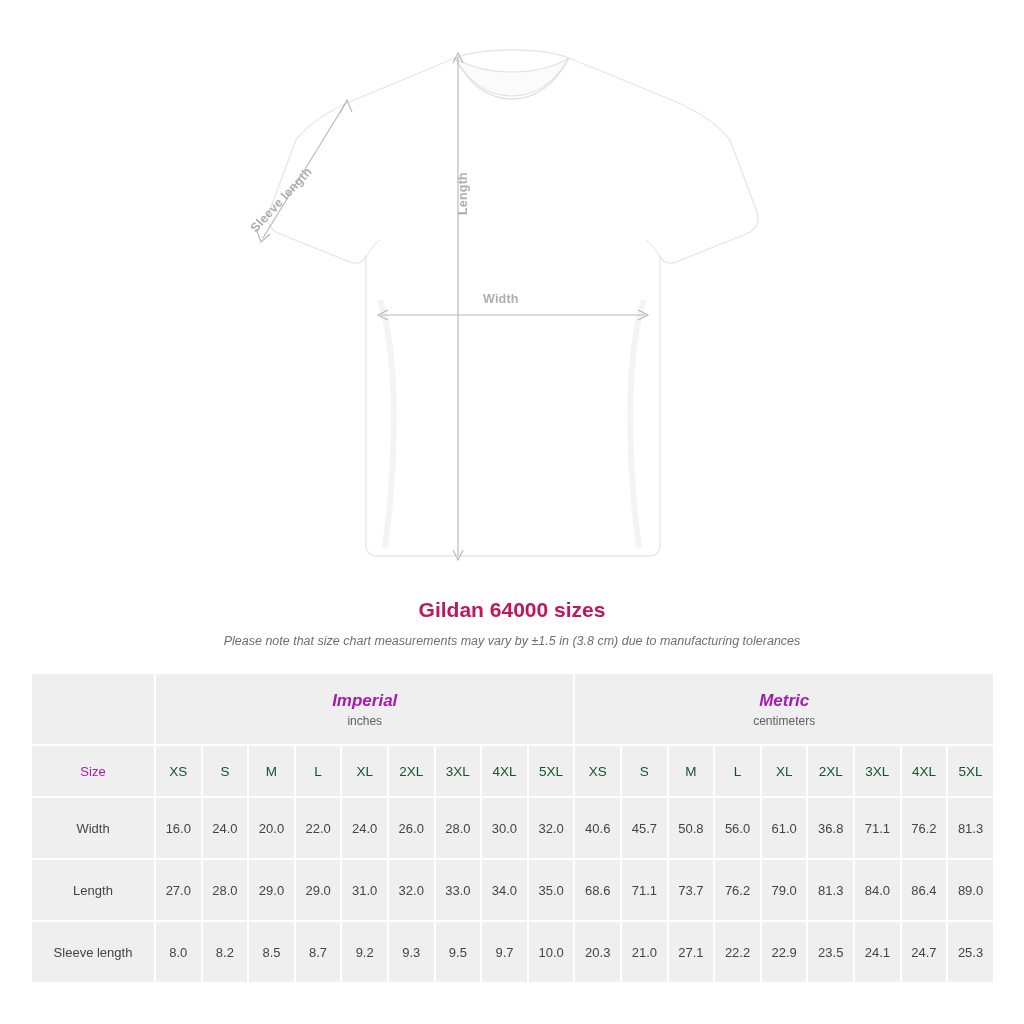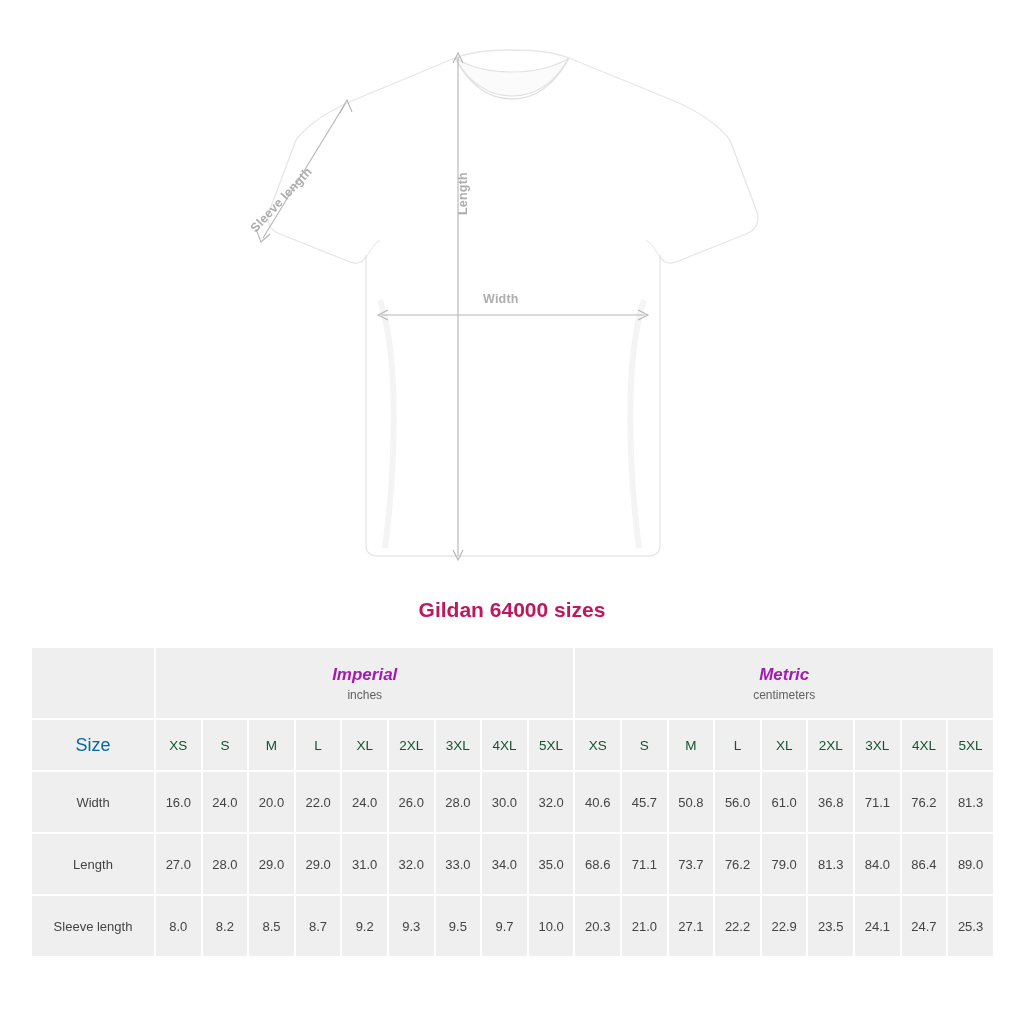--- a/index.html
+++ b/index.html
@@ -112,23 +112,23 @@
     text-align: center;
   }
   .corner-cell {
     background: #ffffff;
     border-color: #ffffff;
   }
 
   
   .row-head {
     height: 48px;
-    font-size: 18px;
-    font-weight: bold;
-    color: #0369a1;
+    font-size: 13px;
+    font-weight: bold;
+    color: #a21caf;
   }
   .size-head {
     font-size: 13.5px;
     font-weight: bold;
     color: #14532d;
     height: 48px;
   }
 
   
   .data-row td {
@@ -201,20 +201,21 @@
       </g>
     </svg>
 
     <div class="dim-label label-width">Width</div>
     <div class="dim-label label-length">Length</div>
     <div class="dim-label label-sleeve">Sleeve length</div>
   </div>
 
   <div class="heading-block">
     <h1 class="chart-title">Gildan 64000 sizes</h1>
+    <p class="chart-note">Please note that size chart measurements may vary by ±1.5 in (3.8 cm) due to manufacturing tolerances</p>
   </div>
 
   <div class="table-wrap">
     <table class="size-chart">
       <colgroup>
         <col class="firstcol">
         <col class="datacol">
           <col class="datacol">
           <col class="datacol">
           <col class="datacol">

